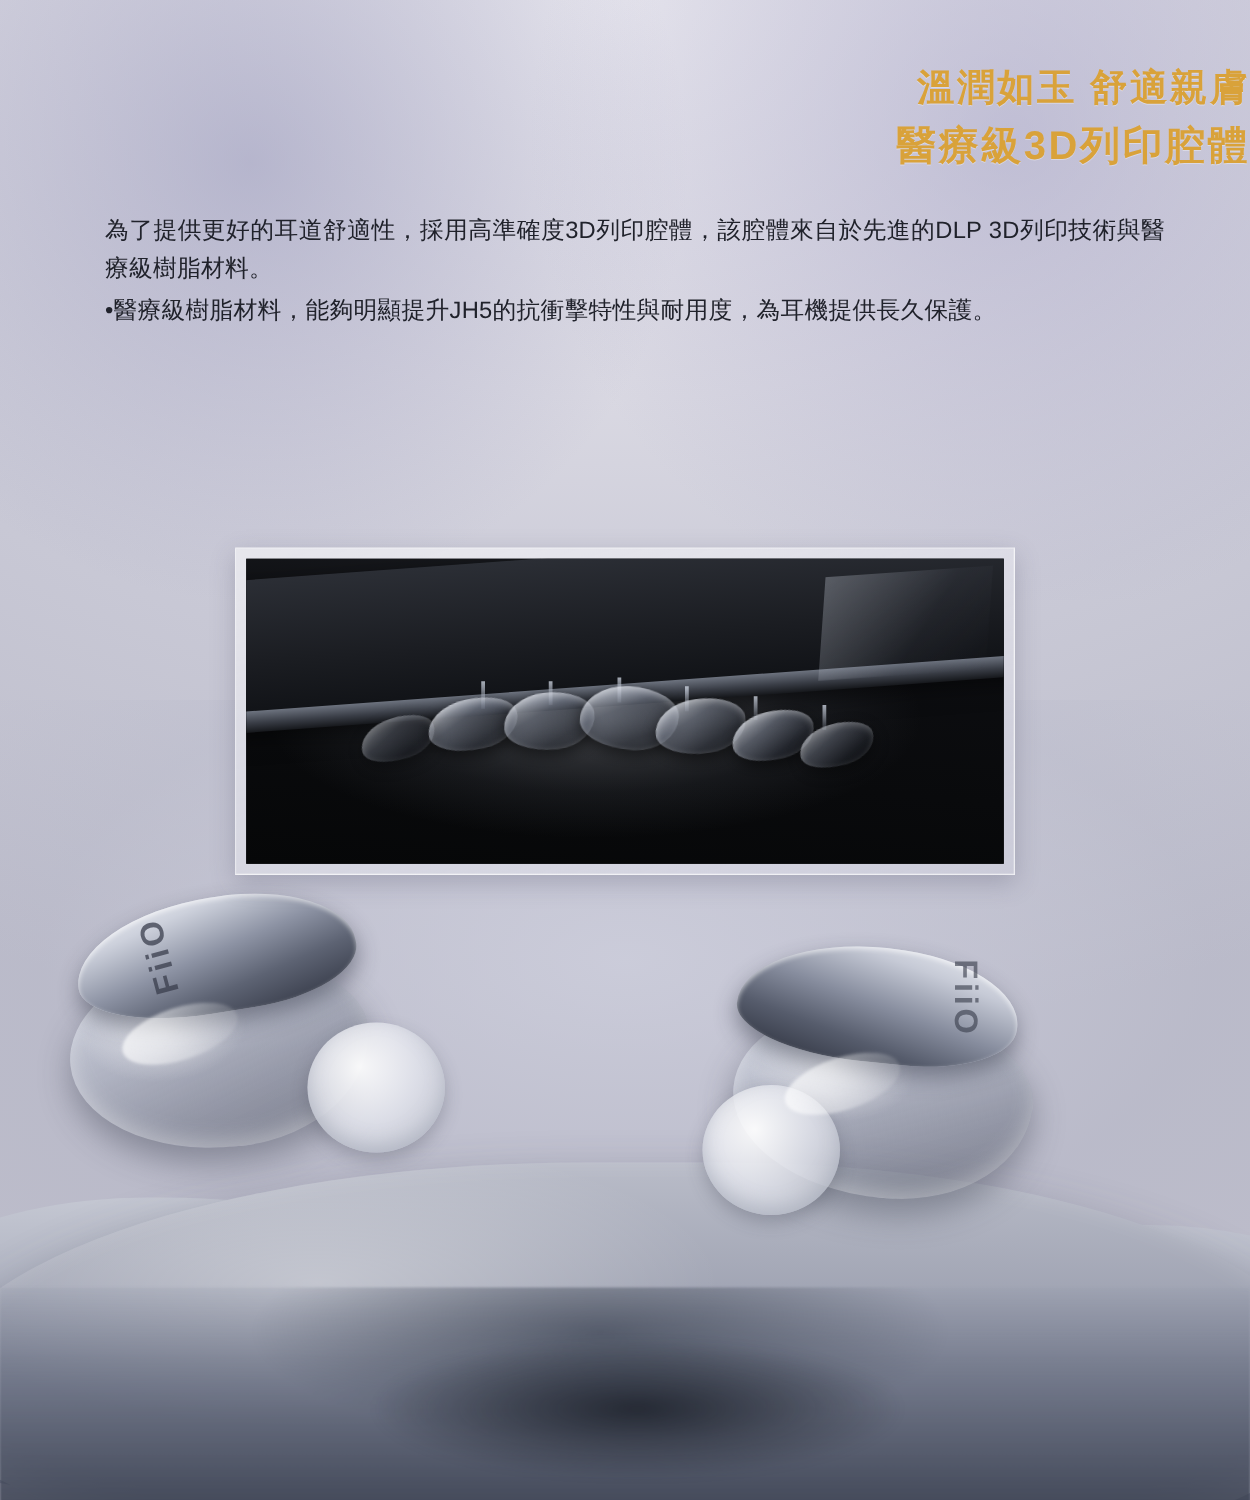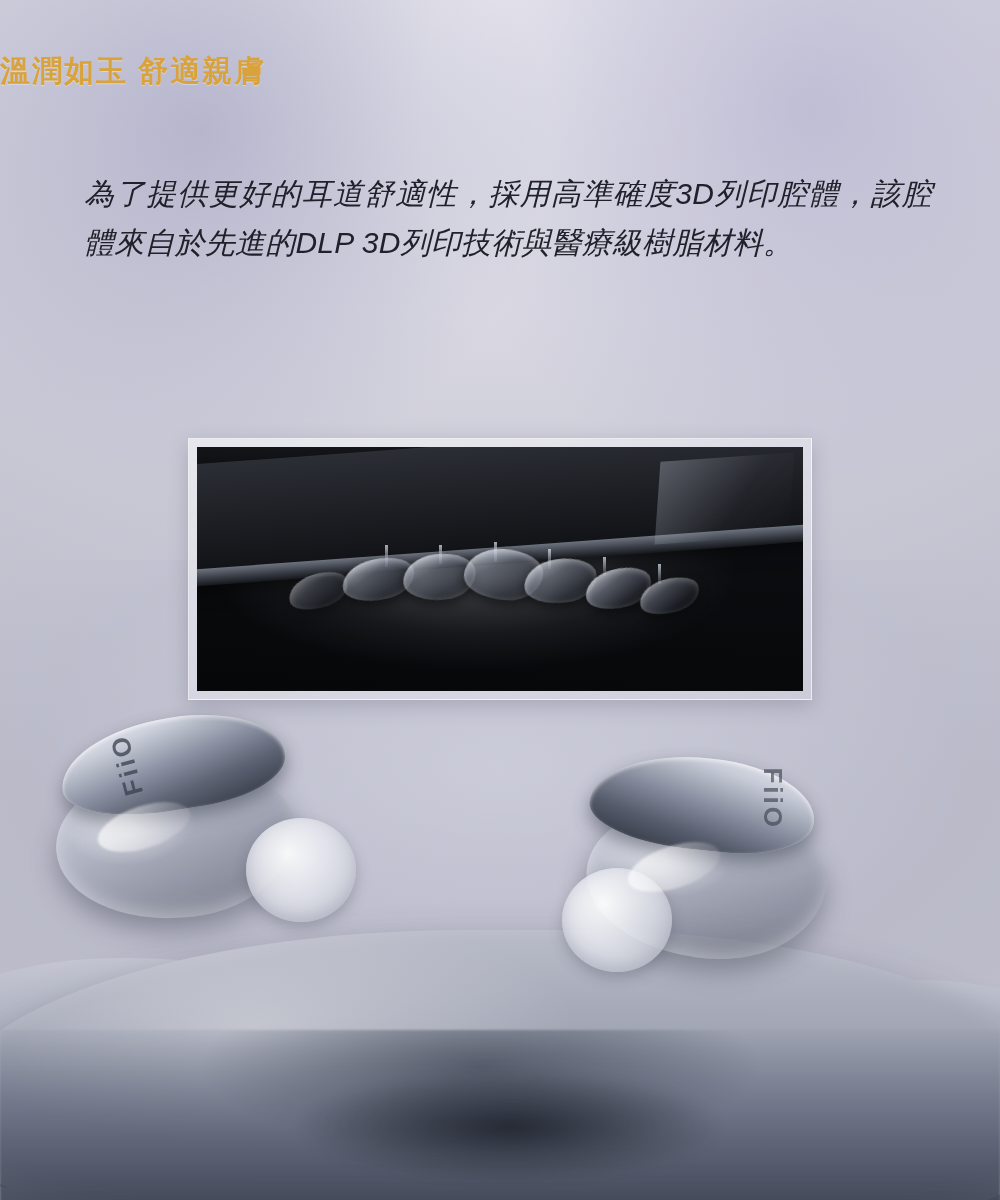--- a/index.html
+++ b/index.html
@@ -43,21 +43,21 @@
     left: 50%; top: 560px; transform: translateX(-50%);
     width: 1200px; height: 520px;
     background: radial-gradient(ellipse at 50% 40%, rgba(205,206,220,0.85) 0%, rgba(180,182,200,0.25) 55%, rgba(160,163,185,0) 80%);
     pointer-events: none;
   }
 
   
   .headings {
     position: absolute;
     left: 0; right: 0; top: 52px;
-    text-align: left;
+    text-align: right;
     z-index: 5;
   }
   .headline-1 {
     font-size: 30px;
     letter-spacing: 2px;
     font-weight: 700;
     color: #d9a23a;
     line-height: 1.25;
     text-shadow: 0 1px 0 rgba(255,255,255,0.35);
   }
@@ -72,25 +72,24 @@
   }
 
   
   .copy {
     position: absolute;
     left: 84px;
     top: 170px;
     width: 848px;
     z-index: 5;
     color: #20222b;
-    font-size: 30px;
+    font-size: 19px;
     line-height: 1.63;
     letter-spacing: 0.2px;
     text-align: justify;
-    font-style: italic;
   }
   .copy p {
     margin: 0 0 2px 0;
   }
   .copy p.bullet {
     text-indent: 0;
   }
 
   
   .photo-frame {
@@ -291,24 +290,26 @@
 </head>
 <body>
 
 <div class="page">
   <div class="amb1"></div>
   <div class="amb2"></div>
   <div class="amb3"></div>
 
   <div class="headings">
     <div class="headline-1">溫潤如玉 舒適親膚</div>
+    <div class="headline-2">醫療級3D列印腔體</div>
   </div>
 
   <div class="copy">
     <p>為了提供更好的耳道舒適性，採用高準確度3D列印腔體，該腔體來自於先進的DLP 3D列印技術與醫療級樹脂材料。</p>
+    <p class="bullet">•醫療級樹脂材料，能夠明顯提升JH5的抗衝擊特性與耐用度，為耳機提供長久保護。</p>
   </div>
 
   <div class="photo-frame">
     <div class="photo">
       <div class="plate"></div>
       <div class="plate-edge"></div>
       <div class="rail"></div>
 
       <div class="stem" style="left:31%;top:40%;height:9%;"></div>
       <div class="stem" style="left:40%;top:40%;height:8%;"></div>

